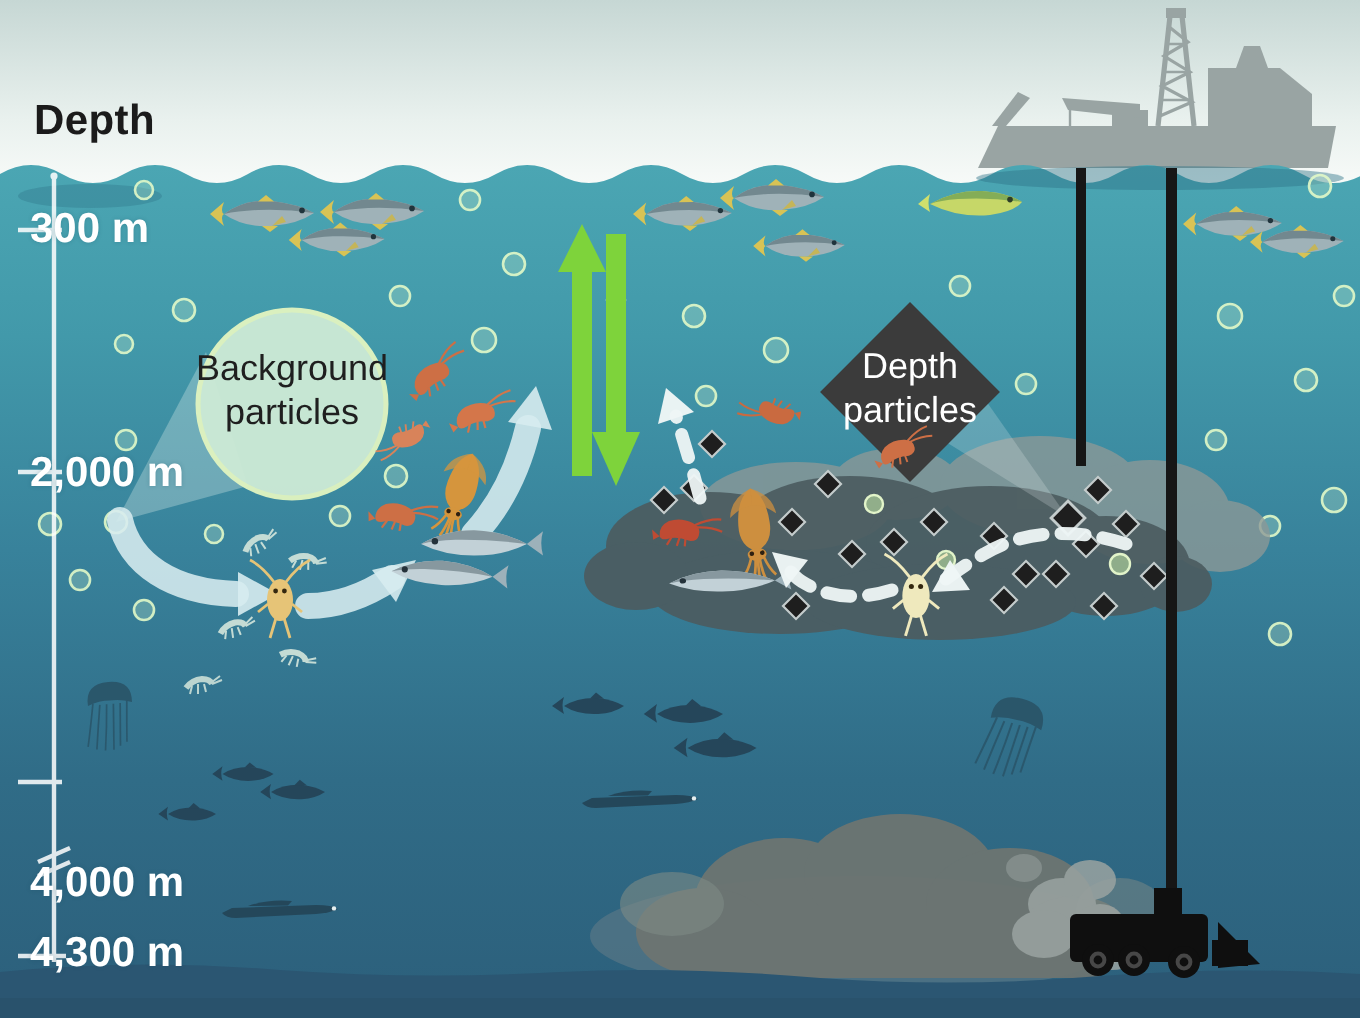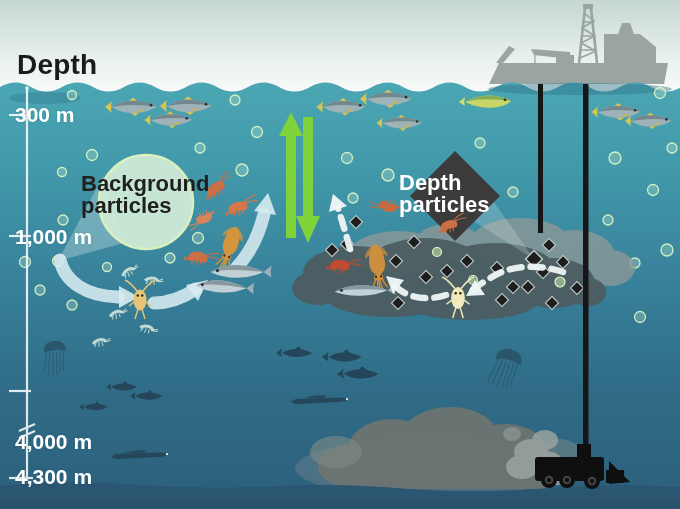--- a/index.html
+++ b/index.html
@@ -1,28 +1,28 @@
 <!DOCTYPE html>
 <html style="--sky-top: #c6d7d4; --water-surface: #4ba6b3; --water-deep: #2c5f7b; --seafloor: #2b5672; --ship-silhouette: #99a4a3; --pipe-black: #161616; --upwelling-arrow-green: #7ed33b; --food-web-arrow-white: #d7ecef; --plume-cloud-gray: #4c5c60; --sediment-cloud-gray: #6d7572; --background-particle-green: #bfe8c9; --plume-particle-black: #1e1e1e; --magnifier-circle-fill: #cbe9d5; --magnifier-diamond-fill: #3b3b3b;"><head>
 <meta charset="utf-8">
 <style>
   html,body{margin:0;padding:0;background:#20343c;}
   .stage{position:relative;width:680px;height:509px;overflow:hidden;
          font-family:"Liberation Sans",sans-serif;background:#eef4f1;}
   .stage svg.scene{position:absolute;left:0;top:0;display:block;}
-  .depth-title{position:absolute;left:17px;top:49px;font-size:28px;font-weight:bold;
+  .depth-title{position:absolute;left:17px;top:49px;font-size:21px;font-weight:bold;
                color:#1b1b1b;letter-spacing:.2px;white-space:nowrap;}
   .dlabel{position:absolute;left:15px;color:#ffffff;font-size:21px;font-weight:bold;
           white-space:nowrap;line-height:26px;text-shadow:0 0 2px rgba(25,70,90,.25);}
   .dlabel.d200{top:102px;}
   .dlabel.d1000{top:224px;}
   .dlabel.d2000{top:378px;}
   .dlabel.d4000{top:417px;margin-top:12px;}
   .dlabel.d4300{top:464px;}
-  .maglabel{position:absolute;text-align:left;font-weight:bold;font-size:22px;line-height:22px;}
+  .maglabel{position:absolute;text-align:center;font-weight:normal;font-size:18px;line-height:22px;}
   .maglabel.bg{left:81px;top:173px;width:130px;color:#1f1f1f;}
   .maglabel.plume{left:399px;top:172px;width:112px;color:#ffffff;}
   
   .c-ship{fill:var(--ship-silhouette,#99a4a3);}
   .ship-s{stroke:var(--ship-silhouette,#99a4a3);fill:none;}
   .c-pipe{fill:var(--pipe-black,#161616);}
   .green-f{fill:var(--upwelling-arrow-green,#7ed33b);}
   .wh-s{stroke:var(--food-web-arrow-white,#d7ecef);fill:none;opacity:.88;}
   .wh-f{fill:var(--food-web-arrow-white,#d7ecef);opacity:.9;}
   .dm{fill:var(--magnifier-diamond-fill,#3b3b3b);}
@@ -378,19 +378,19 @@
         <circle cx="567" cy="480" r="8"></circle>
         <circle cx="592" cy="481" r="8"></circle>
     <circle cx="549" cy="480" r="3.2" fill="none" stroke="#474747" stroke-width="2"></circle>
     <circle cx="567" cy="480" r="3.2" fill="none" stroke="#474747" stroke-width="2"></circle>
     <circle cx="592" cy="481" r="3.2" fill="none" stroke="#474747" stroke-width="2"></circle>
   </g>
 </svg>
 
 <div class="depth-title">Depth</div>
 <div class="dlabel d200">300 m</div>
-<div class="dlabel d1000">1,000 m</div>
+<div class="dlabel d1000">2,000 m</div>
 <div class="dlabel d4000">4,000 m</div>
 <div class="dlabel d4300">4,300 m</div>
 <div class="maglabel bg">Background particles</div>
 <div class="maglabel plume">Depth particles</div>
 
 </div>
 
 </body></html>

